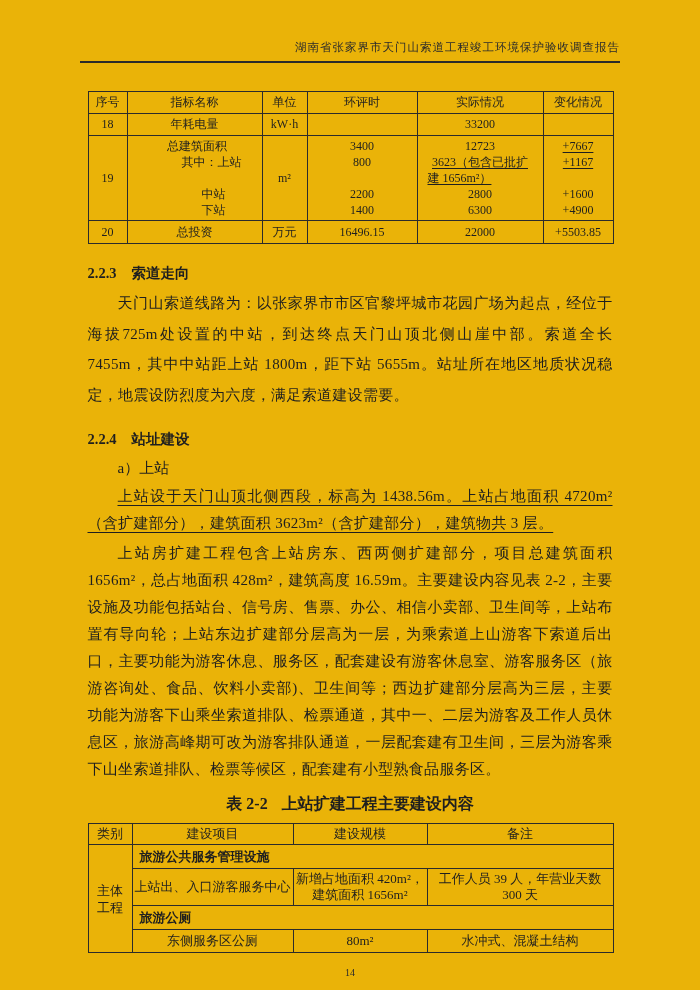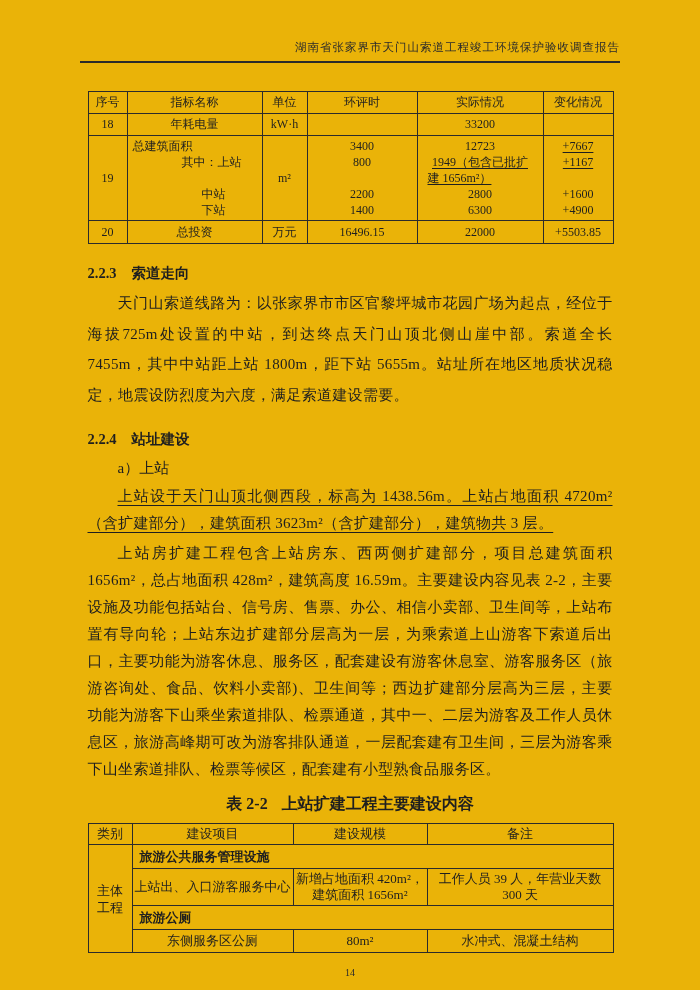--- a/index.html
+++ b/index.html
@@ -20,21 +20,21 @@
   
   table { border-collapse:collapse; width:100%; table-layout:fixed; }
   .t1 { margin-top:28px; }
   .t1 th, .t1 td { border:1px solid #2b2b2b; font-size:12px; font-weight:normal;
     text-align:center; vertical-align:middle; padding:0; }
   .t1 .h-row th { height:22px; }
   .t1 .r18 td { height:22px; }
   .t1 .r20 td { height:23px; }
   .t1-line { height:16px; line-height:16px; white-space:nowrap; overflow:visible; }
   td.cell-lines { padding:2px 0 2px; }
-  .l-left0 { text-align:left; padding-left:5px; }
+  .l-left0 { text-align:center; padding-left:5px; }
   .l-left1 { text-align:center; padding-left:34px; }
   .l-mid   { text-align:left; padding-left:74px; }
   .l-wrap2 { text-align:left; padding-left:10px; }
   .u { text-decoration:underline; text-underline-offset:2px; }
 
   
   .heading { font-weight:bold; font-size:14.5px; margin-top:20px; }
   .heading .h-num { margin-right:15px; }
   .para { font-size:15px; line-height:30.5px; text-align:justify; text-indent:2em;
     margin-top:5px; letter-spacing:0.3px; }
@@ -106,21 +106,21 @@
         <td>m²</td>
         <td class="cell-lines">
           <div class="t1-line">3400</div>
           <div class="t1-line">800</div>
           <div class="t1-line"></div>
           <div class="t1-line">2200</div>
           <div class="t1-line">1400</div>
         </td>
         <td class="cell-lines">
           <div class="t1-line">12723</div>
-          <div class="t1-line u">1949（包含已批扩</div>
+          <div class="t1-line u">3623（包含已批扩</div>
           <div class="t1-line u l-wrap2">建 1656m²）</div>
           <div class="t1-line">2800</div>
           <div class="t1-line">6300</div>
         </td>
         <td class="cell-lines">
           <div class="t1-line u">+7667</div>
           <div class="t1-line u">+1167</div>
           <div class="t1-line"></div>
           <div class="t1-line">+1600</div>
           <div class="t1-line">+4900</div>

